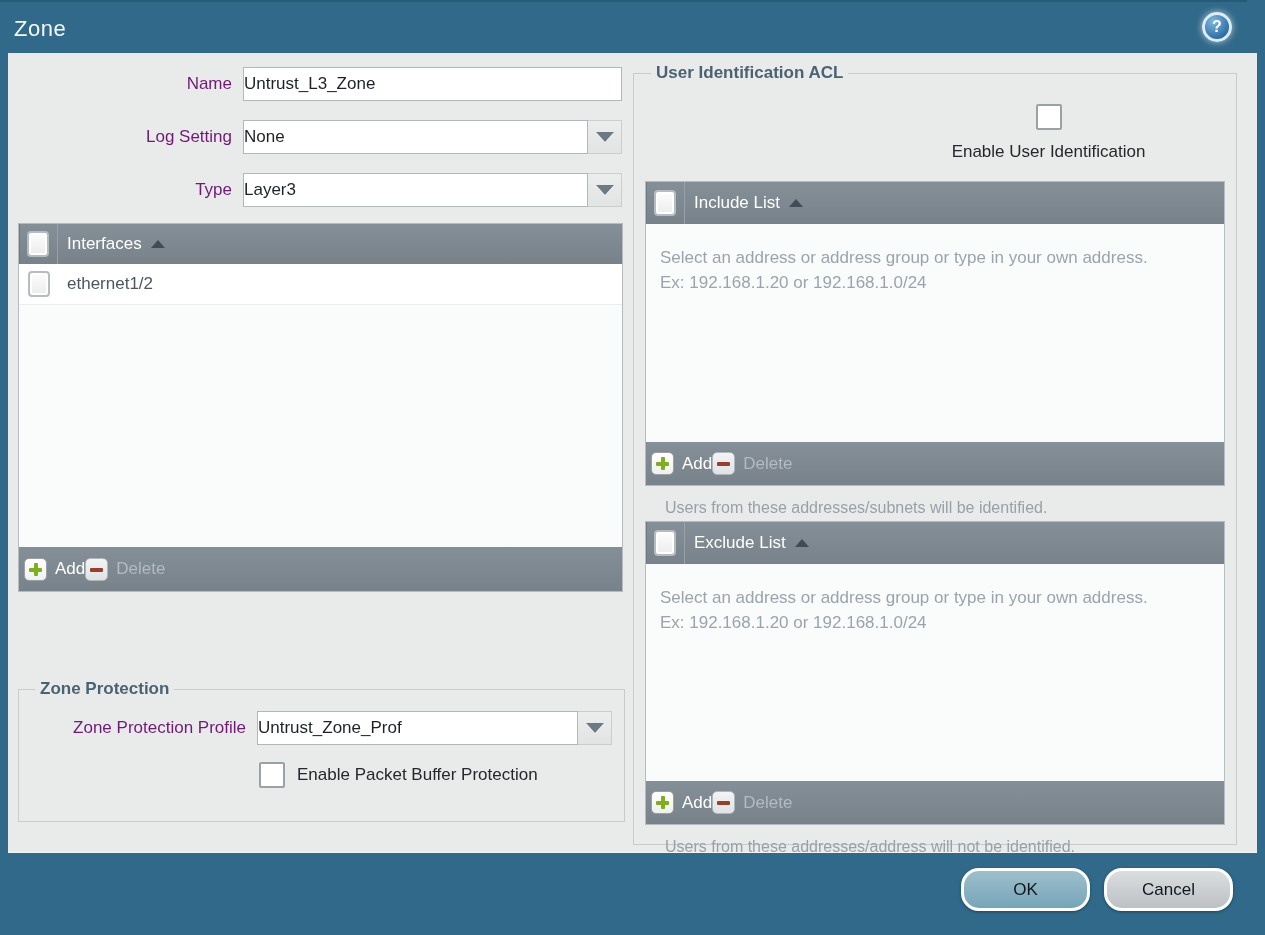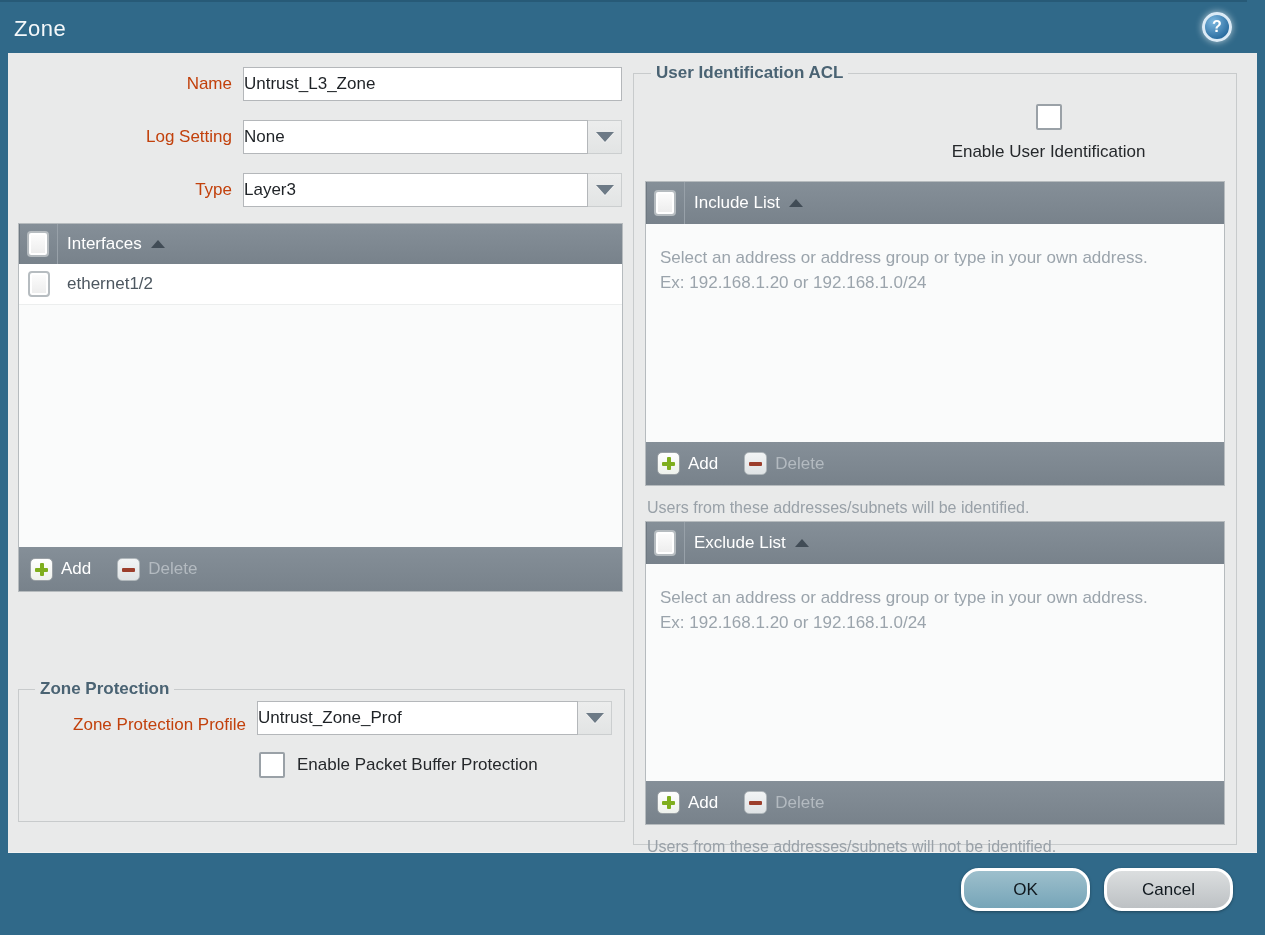--- a/index.html
+++ b/index.html
@@ -34,21 +34,21 @@
     position:absolute; left:8px; top:53px; width:1249px; height:800px;
     background:#e9eaea;
     border-bottom:1px solid #f2f3f3;
   }
   
   .left-col { position:absolute; left:10px; top:0; width:607px; }
   .form-row { display:flex; align-items:center; height:34px; margin-top:14px; }
   .form-row + .form-row { margin-top:19px; }
   .form-row > label {
     width:225px; text-align:right; padding-right:11px;
-    font-size:17px; color:#c2410c; flex:none;
+    font-size:17px; color:#701a75; flex:none;
   }
   .text-input {
     height:34px; border:1px solid #b4b7ba; background:#fff;
     font-family:"Liberation Sans", sans-serif;
     font-size:17px; color:#1e2226; padding:0 0; outline:none;
   }
   .text-input.full { width:379px; }
   .combo { display:flex; width:379px; height:34px; }
   .combo .text-input { flex:1; min-width:0; }
   .dd-btn {
@@ -70,21 +70,21 @@
     border-bottom:8px solid #414c56;
   }
   
   .data-table { border:1px solid #b6bbbe; background:#fafbfb; }
   .interfaces-table { margin-top:16px; width:605px; }
   .t-header, .t-footer {
     background:linear-gradient(#858f98,#78828b);
     display:flex; align-items:center;
   }
   .t-header { height:40px; }
-  .t-footer { height:44px; padding-left:11px; gap:26px; }
+  .t-footer { height:44px; padding-left:5px; }
   .cb-cell {
     width:39px; height:100%; flex:none;
     display:flex; align-items:center; justify-content:center;
   }
   .t-header .cb-cell { border-right:1px solid #98a1a9; box-shadow:1px 0 0 #6f7982 inset; }
   .t-title { color:#fff; font-size:17px; margin-left:9px; }
   .t-body { position:relative; background:#fafbfb; }
   .t-row {
     height:41px; background:#fff; border-bottom:1px solid #eceeee;
     display:flex; align-items:center; font-size:17px; color:#4d5760;
@@ -124,41 +124,41 @@
   }
   
   fieldset {
     border:1px solid #c8cbcc; padding:0 10px;
   }
   legend {
     font-size:17px; font-weight:bold; color:#4a6373;
     padding:0 5px; margin-left:6px;
   }
   .zp-fieldset { margin-top:87px; width:607px; height:143px; }
-  .zp-fieldset .form-row { margin-top:2px;align-items:flex-end; }
+  .zp-fieldset .form-row { margin-top:12px; }
   .zp-fieldset .form-row > label { width:228px; }
   .zp-fieldset .combo { width:355px; }
   .cb-row { display:flex; align-items:center; gap:12px; }
   .zp-cbrow { margin:17px 0 4px 230px; }
   .cb-row > label { font-size:17px; color:#25282b; }
   
   .uid-fieldset {
     position:absolute; left:625px; top:10px; width:604px; height:782px;
     padding:0 11px;
   }
   .uid-enable-row { margin:21px 0 0 227px;flex-direction:column; }
   .list-table { margin-top:19px; width:580px; }
   .list-table .t-header { height:42px; }
   .list-table .t-footer { height:43px; }
   .placeholder-text {
     padding:21px 0 0 14px; width:520px;
     font-size:17px; line-height:25px; color:#9ba4ac;
   }
   .helper-text {
-    margin:13px 0 4px 2px; font-size:16px; color:#99a1a8;
+    margin:13px 0 4px 20px; font-size:16px; color:#99a1a8;
   }
   
   .ok-btn, .cancel-btn {
     position:absolute; top:868px; width:129px; height:43px;
     border:3px solid #fff; border-radius:18px;
     font-family:"Liberation Sans", sans-serif; font-size:17px; color:#10181e;
     cursor:pointer; box-shadow:0 1px 3px rgba(0,0,0,.35);
   }
   .ok-btn { left:961px; background:linear-gradient(#9dbfcc,#76a5b8); }
   .cancel-btn { left:1104px; background:linear-gradient(#dbdedf,#bdc1c4); }
@@ -295,18 +295,18 @@
         <span class="btn-add">
           <i class="plus-icon"></i>
           <span>Add</span>
         </span>
         <span class="btn-del">
           <i class="minus-icon"></i>
           <span>Delete</span>
         </span>
       </div>
     </div>
-    <div class="helper-text">Users from these addresses/subnets will not be identified.</div>
+    <div class="helper-text">Users from these addresses/address will not be identified.</div>
   </fieldset>
 </div>
 
 <button class="ok-btn">OK</button>
 <button class="cancel-btn">Cancel</button>
 
 </body></html>

